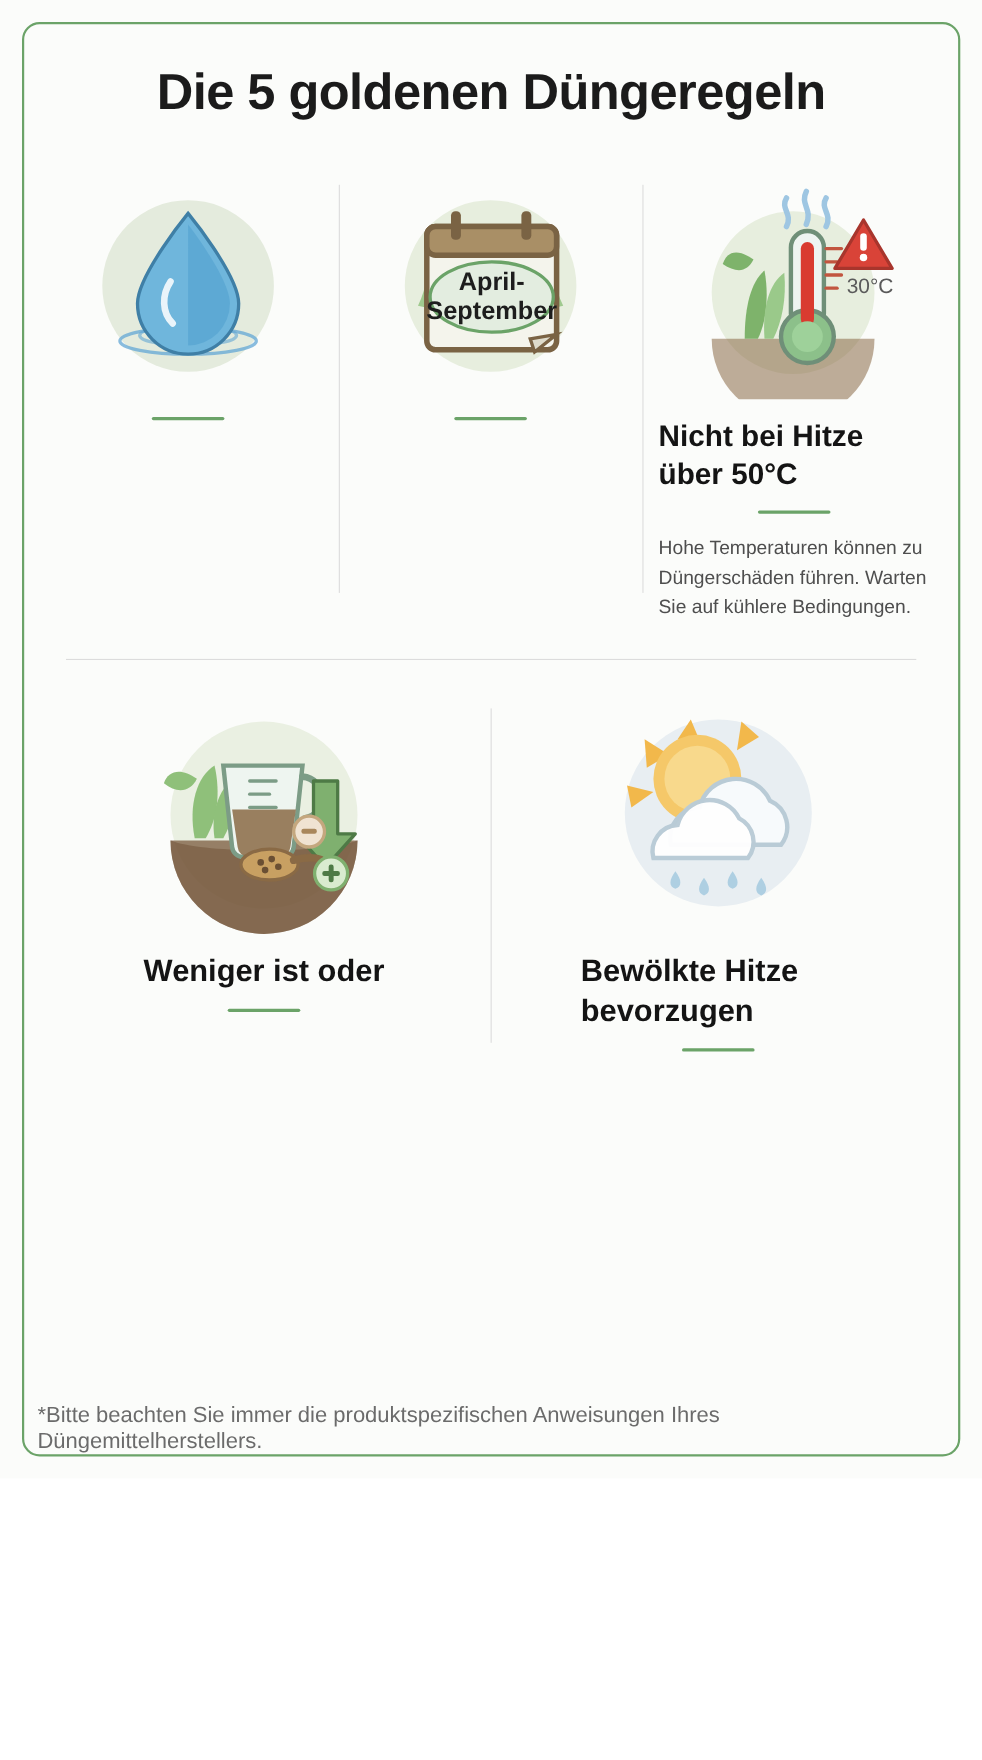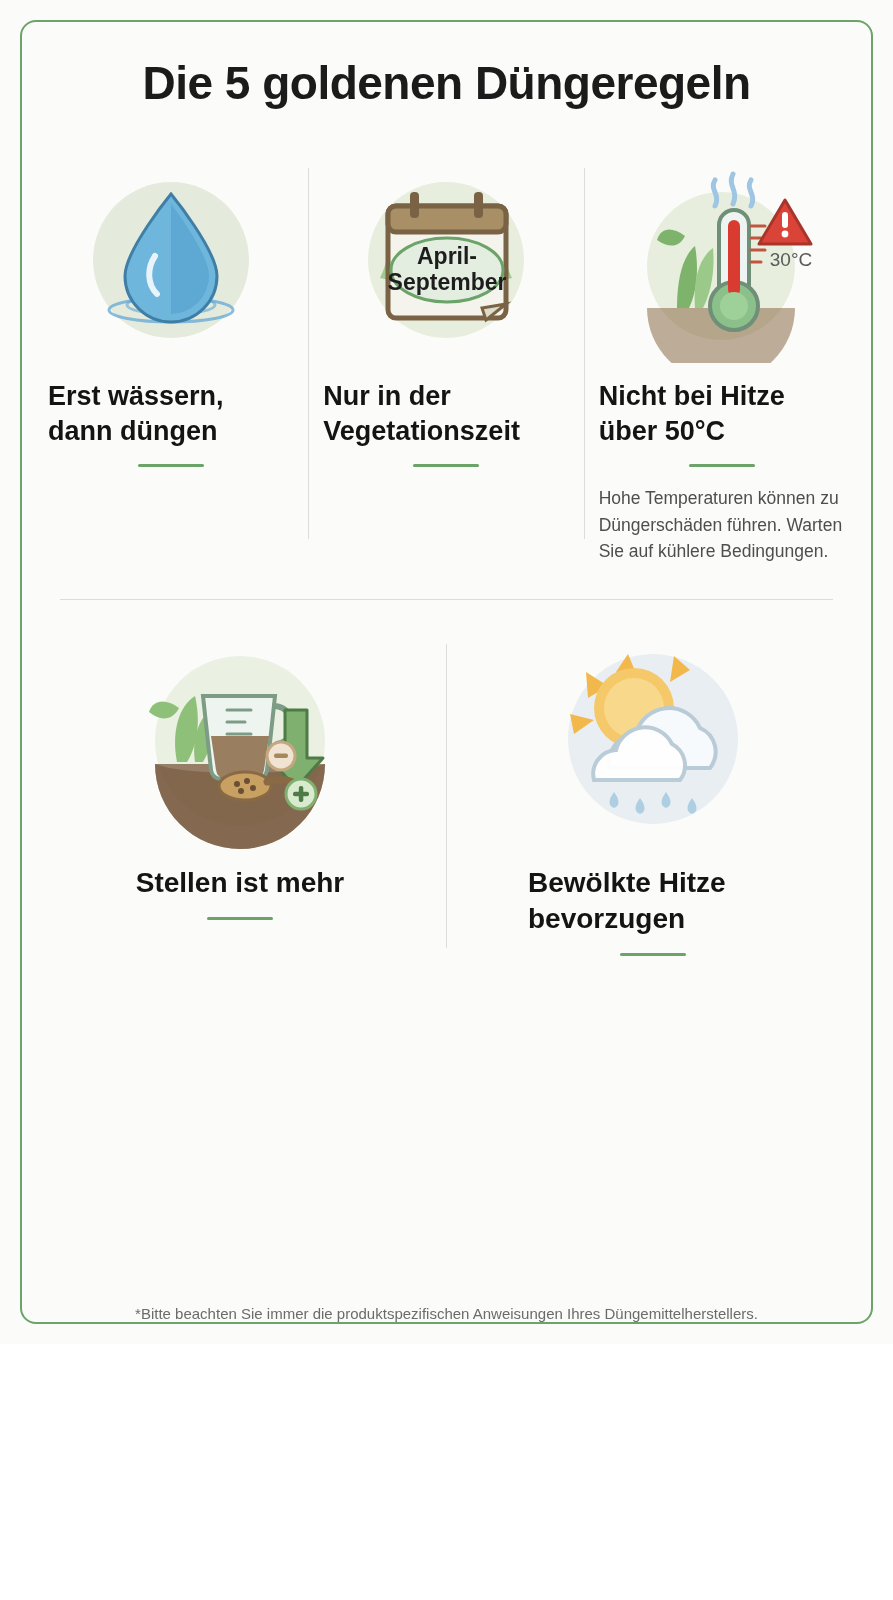--- a/index.html
+++ b/index.html
@@ -106,22 +106,22 @@
     color: #4e4e4e;
     max-width: 252px;
   }
   .row-bottom .card { padding: 0 26px; }
   .row-bottom .card h2 { font-size: 28px; }
   .row-bottom .card p { max-width: 280px; }
 
   .footnote {
     margin-top: auto;
     padding-top: 30px;
-    text-align: center;
-    font-size: 15px;
+    text-align: left;
+    font-size: 20px;
     color: #6b6b6b;
   }
 </style>
 </head>
 <body>
 
 <div class="poster">
   <div class="frame"></div>
   <div class="inner">
 
@@ -133,21 +133,20 @@
         <div class="icon-wrap">
           <svg width="205" height="205" viewBox="0 0 205 205">
             <circle cx="102" cy="102" r="78" fill="#e4ebdd"></circle>
             <ellipse cx="102" cy="152" rx="62" ry="12" fill="none" stroke="#63a7d4" stroke-width="3" opacity="0.75"></ellipse>
             <ellipse cx="102" cy="147" rx="44" ry="9" fill="none" stroke="#63a7d4" stroke-width="3" opacity="0.6"></ellipse>
             <path d="M102 36 C 102 36, 148 92, 148 118 A46 46 0 0 1 56 118 C56 92, 102 36, 102 36 Z" fill="#6fb6dc" stroke="#3f7fa6" stroke-width="3"></path>
             <path d="M102 46 C102 46, 140 95, 140 118 A38 38 0 0 1 102 156 Z" fill="#4f9fce" opacity="0.55"></path>
             <path d="M86 98 C78 110, 78 126, 88 136" stroke="#ffffff" stroke-width="6" fill="none" stroke-linecap="round" opacity="0.85"></path>
           </svg>
         </div>
-        <h2>Erst wässern, dann düngen</h2>
         <div class="rule"></div>
       </div>
 
       <div class="divider-v"></div>
 
       <div class="card">
         <div class="icon-wrap">
           <svg width="205" height="205" viewBox="0 0 205 205">
             <circle cx="102" cy="102" r="78" fill="#e7eede"></circle>
             <path d="M36 120 C48 96, 44 70, 60 60 C72 80, 70 110, 54 124 Z" fill="#8fc07a" opacity="0.8"></path>
@@ -155,21 +154,20 @@
             <rect x="44" y="48" width="118" height="112" rx="8" fill="#f4f4ec" stroke="#7a6344" stroke-width="5"></rect>
             <rect x="44" y="48" width="118" height="26" rx="8" fill="#a98f66" stroke="#7a6344" stroke-width="5"></rect>
             <rect x="66" y="34" width="9" height="26" rx="4" fill="#7a6344"></rect>
             <rect x="130" y="34" width="9" height="26" rx="4" fill="#7a6344"></rect>
             <ellipse cx="103" cy="112" rx="56" ry="32" fill="#e3ede0" stroke="#6ba368" stroke-width="3"></ellipse>
             <path d="M138 150 l24 -4 -20 16 z" fill="#dedbcb" stroke="#7a6344" stroke-width="3"></path>
             <text x="103" y="106" font-family="Liberation Sans, sans-serif" font-size="23" font-weight="bold" fill="#1d1d1d" text-anchor="middle">April-</text>
             <text x="103" y="132" font-family="Liberation Sans, sans-serif" font-size="23" font-weight="bold" fill="#1d1d1d" text-anchor="middle">September</text>
           </svg>
         </div>
-        <h2>Nur in der Vegetationszeit</h2>
         <div class="rule"></div>
       </div>
 
       <div class="divider-v"></div>
 
       <div class="card">
         <div class="icon-wrap">
           <svg width="205" height="205" viewBox="0 0 205 205">
             <circle cx="102" cy="108" r="74" fill="#e7eede"></circle>
             <path d="M28 150 a74 74 0 0 0 148 0 z" fill="#8a6a47" opacity="0.55"></path>
@@ -239,21 +237,21 @@
                 <circle cx="108" cy="157" r="3"></circle>
             </g>
 
             <circle cx="148" cy="122" r="14" fill="#f0e3d2" stroke="#c4a77e" stroke-width="3"></circle>
             <rect x="141" y="119.5" width="14" height="4.5" rx="2" fill="#a9875c"></rect>
             <circle cx="168" cy="160" r="15" fill="#d9ebcf" stroke="#7fb06f" stroke-width="3"></circle>
             <rect x="160" y="157.8" width="16" height="4.5" rx="2" fill="#4e7a46"></rect>
             <rect x="165.8" y="152" width="4.5" height="16" rx="2" fill="#4e7a46"></rect>
           </svg>
         </div>
-        <h2>Stellen ist mehr</h2>
+        <h2>Weniger ist oder</h2>
         <div class="rule"></div>
       </div>
 
       <div class="divider-v"></div>
 
       <div class="card">
         <div class="icon-wrap small">
           <svg width="215" height="215" viewBox="0 0 215 215">
             <circle cx="107" cy="105" r="85" fill="#e8eef2"></circle>
             <g fill="#f2b84b">

